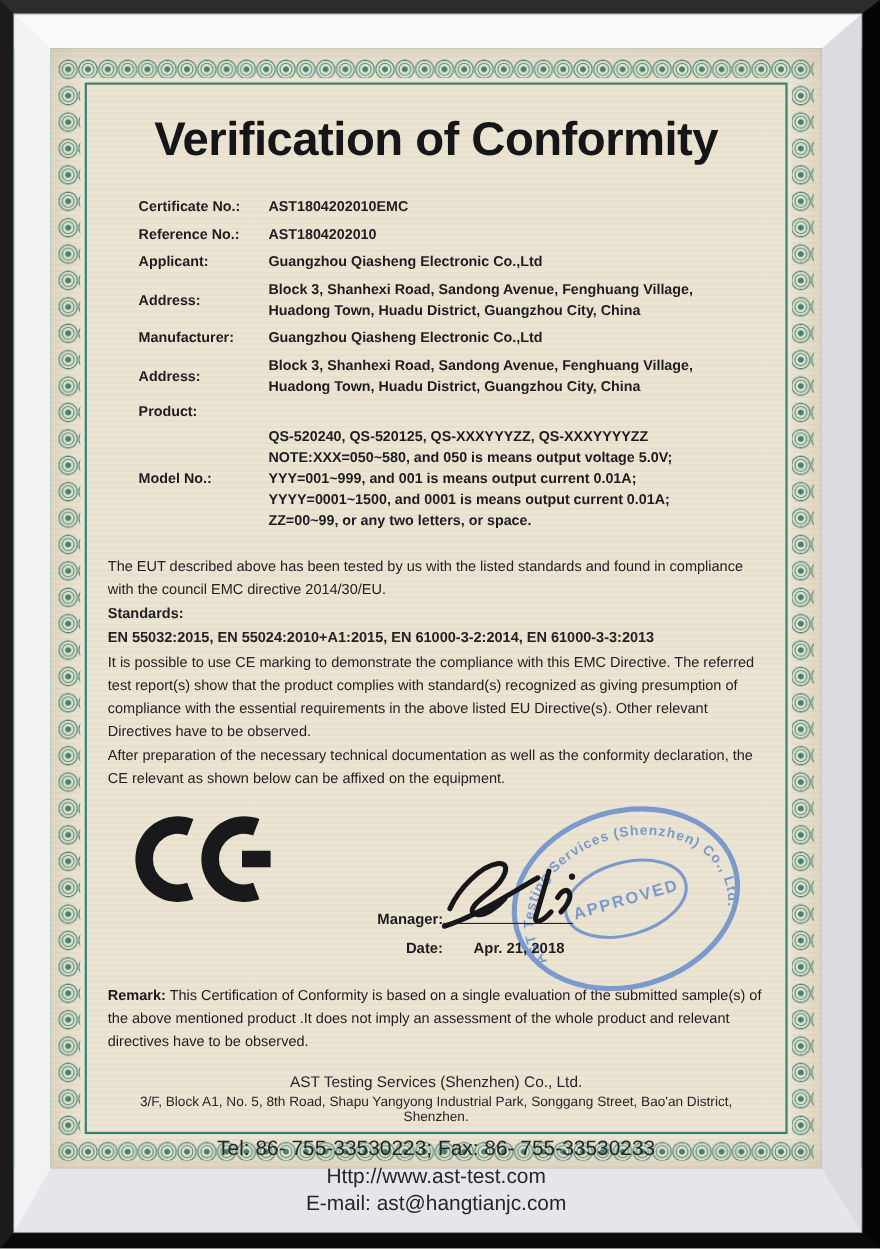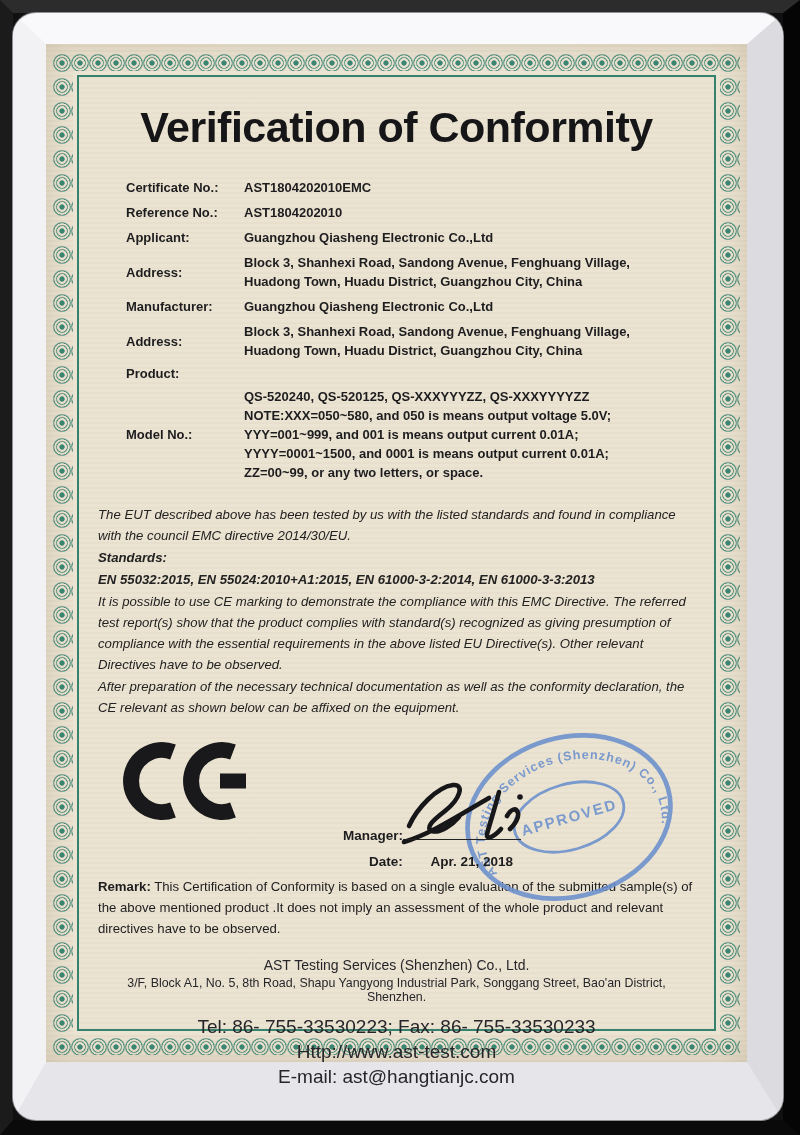--- a/index.html
+++ b/index.html
@@ -21,21 +21,20 @@
     position:absolute; inset:0;
     border-style:solid; border-width:13px 17px 15px 13px;
     border-color:#2c2c2c #050505 #0a0a0a #1b1b1b;
   }
   .frame-silver {
     position:absolute; inset:0; height:100%;
     border-style:solid; border-width:31px 36px 58px 33px;
     border-color:#f9f9fb #dcdce0 #e6e6ea #f2f2f5;
     box-shadow:inset 0 0 0 1px #bfbfc4, 0 0 0 1px #8e8e93;
     background:#15803d;
-    border-radius:23px;
   }
   
   .paper {
     position:absolute; inset:0; width:100%; height:100%;
     background:#ece4d3;
     background-image:
       radial-gradient(ellipse at 50% 30%, rgba(255,255,255,.25), rgba(0,0,0,0) 60%),
       repeating-linear-gradient(0deg, rgba(150,130,95,.05) 0 2px, rgba(0,0,0,0) 2px 5px);
     box-shadow:inset 0 0 34px rgba(120,98,60,.25);
   }
@@ -65,39 +64,39 @@
   .title {
     text-align:center;
     font-size:43px; font-weight:bold; letter-spacing:-.5px;
     color:#161618;
     margin:14px 0 26px 0;
   }
   .fields { margin-left:28px; margin-right:6px; }
   .frow { display:flex; align-items:center; margin-bottom:6px; }
   .flabel { width:118px; flex:0 0 118px; font-size:13px; font-weight:bold; }
   .fvalue { flex:1; font-size:13px; font-weight:bold; white-space:pre-line; line-height:19px; }
-  .body-block { margin-top:22px; font-size:13.2px; line-height:21px; color:#222;font-style:italic; }
+  .body-block { margin-top:22px; font-size:13.2px; line-height:21px; color:#222; }
   .body-block p { margin-bottom:1px; }
   .b-strong { font-weight:bold; }
   
   .sig-row { position:relative; margin:14px 0 2px 14px; height:138px; }
   .ce { position:absolute; left:8px; top:8px; }
   .sigblock { position:absolute; right:22px; top:0; width:330px; height:138px; }
   .stamp {
     position:absolute; right:-14px; top:-4px;
     transform:rotate(-16deg);
     opacity:.88;
     pointer-events:none;
   }
   .signature { position:absolute; left:58px; top:40px; }
   .mgr-line { position:absolute; left:0; top:96px; font-size:13.5px; font-weight:bold; white-space:nowrap; }
   .mgr-underline { display:inline-block; width:118px; border-bottom:1.6px solid #222; height:12px; }
   .date-line { position:absolute; left:26px; top:122px; font-size:13.5px; font-weight:bold; }
   .date-line .dval { margin-left:24px; }
-  .remark { margin-top:6px; font-size:13.2px; line-height:21px; }
+  .remark { margin-top:24px; font-size:13.2px; line-height:21px; }
   
   .footer { margin-top:18px; text-align:center; color:#26262a; }
   .footer .f0 { font-size:14px; margin-bottom:3px; }
   .footer .f1 { font-size:12.4px; margin-bottom:12px; }
   .footer .f2, .footer .f3, .footer .f4 { font-size:19px; margin-bottom:3px; }
 </style>
 </head>
 <body>
 
 <div class="frame-lip"></div>

